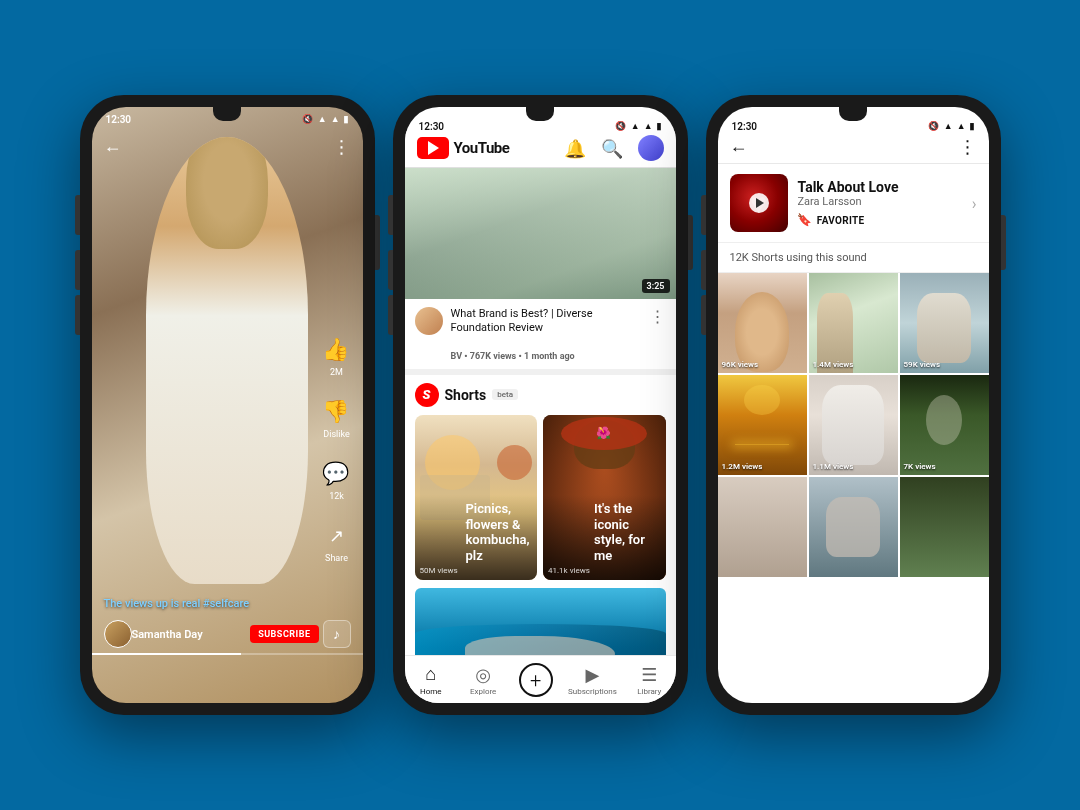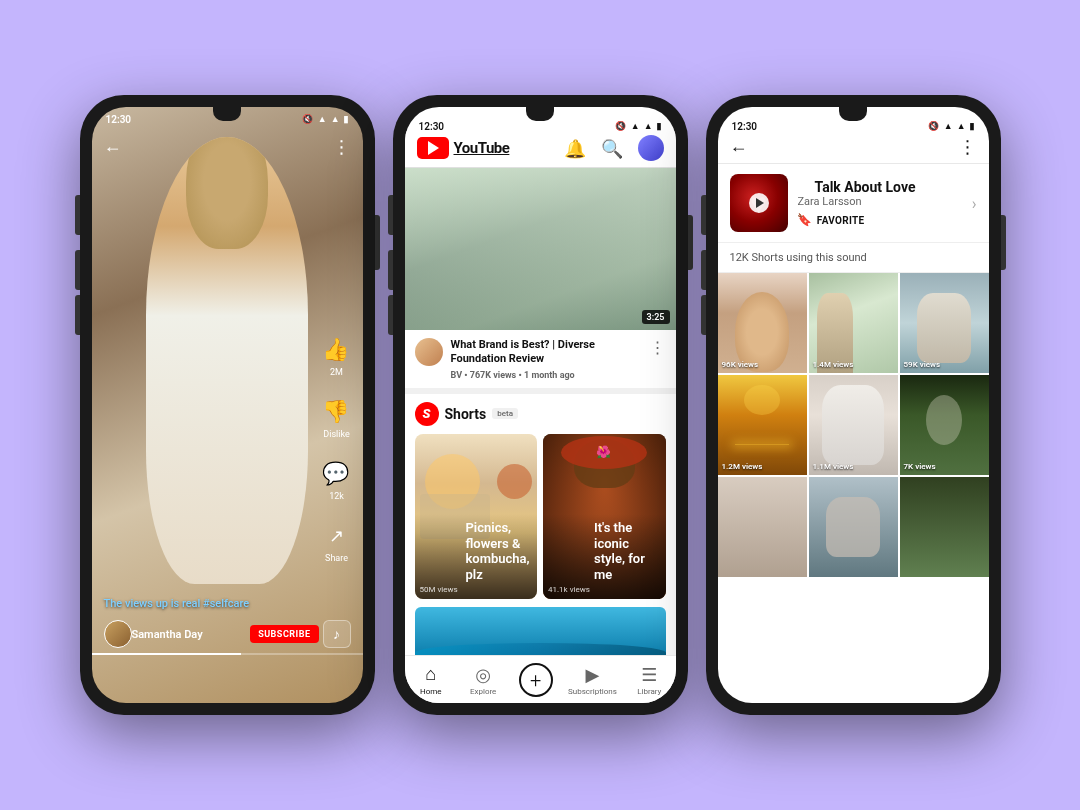--- a/index.html
+++ b/index.html
@@ -9,21 +9,21 @@
       justify-content: center;
       align-items: center;
       width: 1080px;
       height: 810px;
       font-family: 'Roboto', Arial, sans-serif;
       overflow: hidden;
     }
     .scene {
       width: 1080px;
       height: 810px;
-      background: #c4b5fd;
+      background: #0369a1;
       display: flex;
       justify-content: center;
       align-items: center;
       gap: 18px;
       padding: 20px;
     }
 
     
     .phone {
       width: 295px;
@@ -252,40 +252,39 @@
       border-top: 7px solid transparent;
       border-bottom: 7px solid transparent;
       border-left: 11px solid #fff;
       margin-left: 2px;
     }
     .yt-logo-text {
       font-size: 15px;
       font-weight: 700;
       color: #111;
       letter-spacing: -0.5px;
-      text-decoration: underline;
     }
     .yt-header-icons {
       display: flex; gap: 14px; align-items: center;
     }
     .yt-header-icon { font-size: 18px; color: #444; }
     .yt-avatar {
       width: 26px; height: 26px;
       border-radius: 50%;
       background: linear-gradient(135deg, #8080ff, #4040cc);
     }
 
     
     .phone2-content {
       overflow-y: auto;
       height: calc(100% - 86px);
     }
     .video-thumbnail {
       width: 100%;
-      height: 162px;
+      height: 131px;
       background: linear-gradient(135deg, #c8d8e8 0%, #8090a8 50%, #607080 100%);
       position: relative;
     }
     .video-thumbnail-img {
       width: 100%; height: 100%;
       background: 
         linear-gradient(180deg, #b0c8d8 0%, #8090a8 40%, #607080 100%);
     }
     .video-duration-badge {
       position: absolute;
@@ -304,24 +303,24 @@
     }
     .channel-avatar {
       width: 28px; height: 28px;
       border-radius: 50%;
       background: linear-gradient(135deg, #e8c090, #c08050);
       flex-shrink: 0;
     }
     .video-meta { flex: 1; }
     .video-title {
       font-size: 11px;
-      font-weight: 700;
+      font-weight: 400;
       color: #111;
       line-height: 1.3;
-      margin-bottom: 3px;
+      margin-bottom: 15px;
     }
     .video-sub-info {
       font-size: 9px;
       color: #666;
       font-weight: bold;
     }
     .video-more-icon {
       font-size: 16px;
       color: #666;
       align-self: flex-start;
@@ -469,21 +468,20 @@
       border-top: 5px solid transparent;
       border-bottom: 5px solid transparent;
       border-left: 8px solid #333;
       margin-left: 2px;
     }
     .sound-details { flex: 1; }
     .sound-title {
       font-size: 14px;
       font-weight: 700;
       color: #111;
-      margin-left: 17px;
     }
     .sound-artist {
       font-size: 11px;
       color: #666;
       margin-bottom: 5px;
     }
     .sound-favorite {
       display: flex;
       align-items: center;
       gap: 4px;

